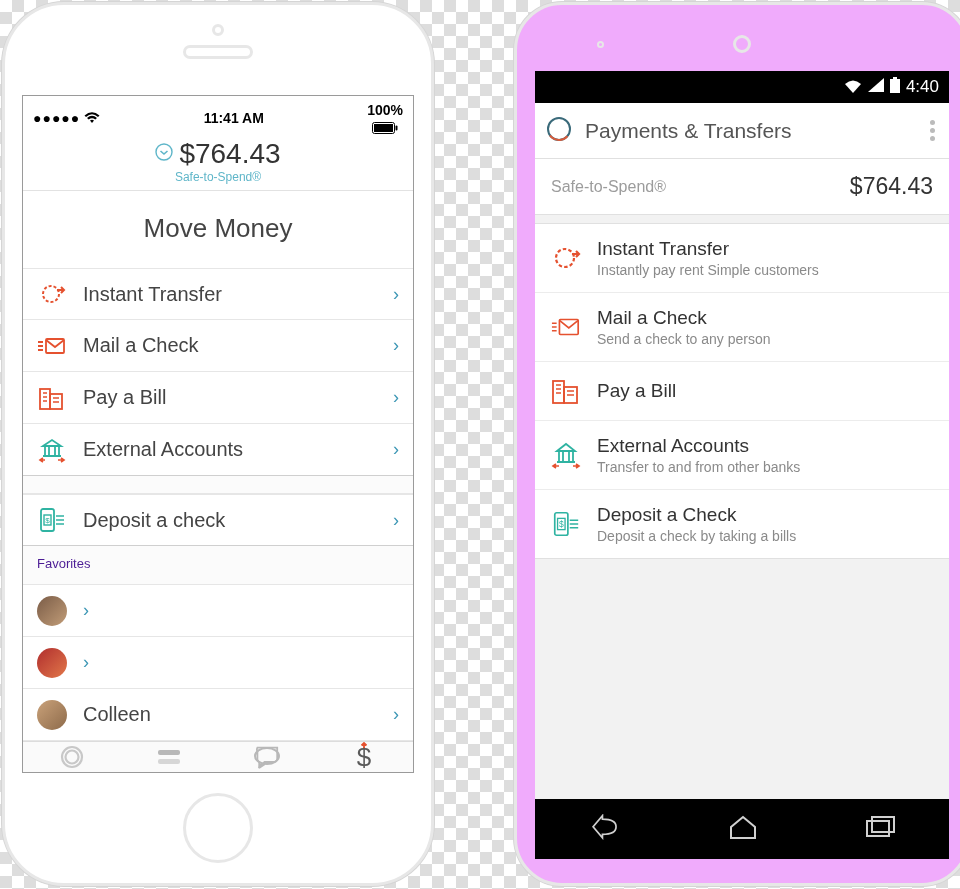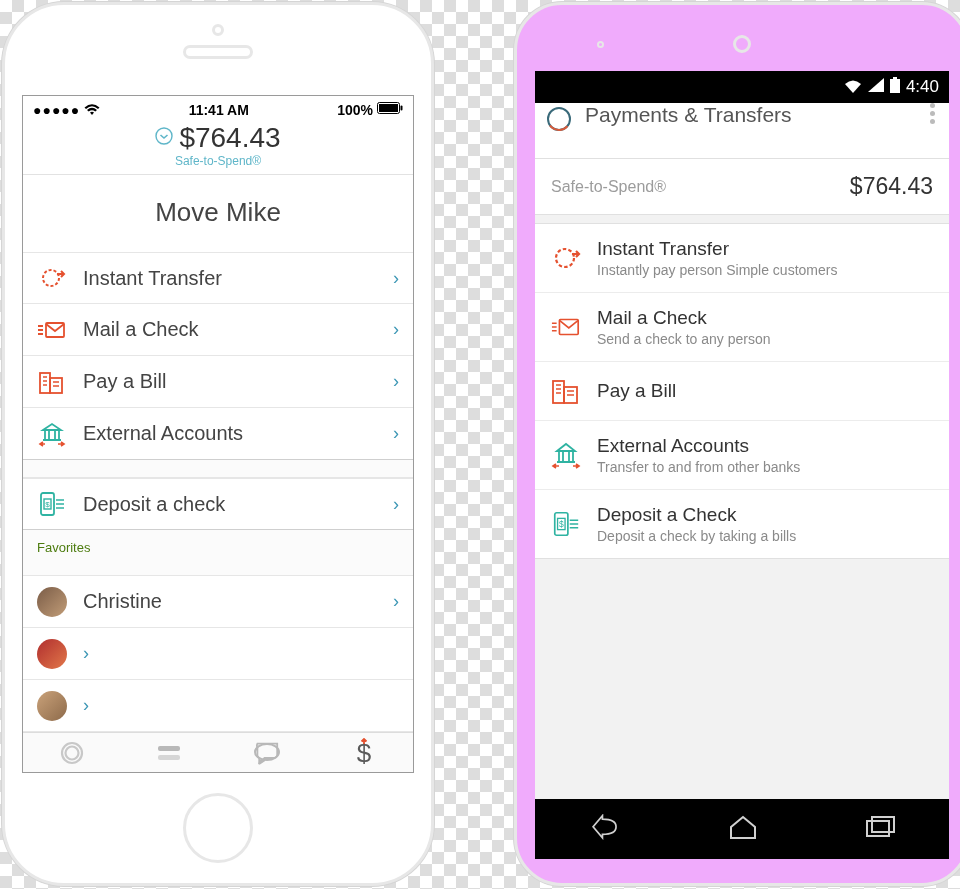--- a/index.html
+++ b/index.html
@@ -64,21 +64,21 @@
     display:flex; align-items:center; gap:16px;
     padding: 0 14px;
     height: 52px;
     border-bottom: 1px solid #e6e6e6;
   }
   .ios-row.group-first { border-top: 1px solid #e6e6e6; }
   .ios-row.group-last { border-bottom: 1px solid #cfcfcf; }
   .ios-row-label { flex:1; font-size: 20px; font-weight:300; color:#444;}
   .ios-caret { color:#3d97b5; font-size:18px; }
   .ios-section-head {
-    font-size: 13px; color:#4d7c0f; padding: 10px 14px 20px; background:#fbfbfb;
+    font-size: 13px; color:#4c1d95; padding: 10px 14px 13px; background:#fbfbfb;
     border-bottom:1px solid #e6e6e6;
   }
   .avatar { width:30px; height:30px; border-radius:50%; display:flex;align-items:center;justify-content:center;font-size:11px;color:#fff;font-weight:600; flex-shrink:0;}
   .av1{background:linear-gradient(135deg,#7a5c47,#c29d78);}
   .av2{background:linear-gradient(135deg,#b02e2e,#e2784a);}
   .av3{background:linear-gradient(135deg,#caa27a,#8d6a4a);}
   .ios-tabbar {
     display:flex; align-items:center; justify-content:space-around;
     height:56px; border-top:1px solid #dcdcdc; background:#fafafa;
   }
@@ -107,21 +107,21 @@
   .android-screen {
     position:absolute; top:66px; left:18px; right:18px; bottom:24px;
     background:#f2f2f2; display:flex; flex-direction:column; overflow:hidden;
   }
   .and-status {
     background:#000; color:#fff; height:32px;
     display:flex; align-items:center; justify-content:flex-end;
     padding:0 10px; gap:6px; font-size:17px;
   }
   .and-actionbar {
-    background:#fff; height:56px; display:flex; 
+    background:#fff; height:56px; display:flex; align-items:center;
     padding:0 8px; gap:10px; border-bottom:1px solid #e0e0e0;
   }
   .and-title { font-size:21px; color:#555; font-weight:400; flex:1;}
   .and-overflow { color:#bbb; font-size:20px; letter-spacing:0; line-height:6px;}
   .and-safe {
     background:#fff; display:flex; justify-content:space-between; align-items:center;
     padding:14px 16px; border-bottom:1px solid #e0e0e0; margin-bottom:8px;
   }
   .and-safe-label{ color:#9c9c9c; font-size:16px;}
   .and-safe-amt{ color:#333; font-size:23px;}
@@ -150,21 +150,21 @@
     <div class="ios-status">
       <span class="ios-dots">
         <span>●●●●●</span>
         <span class="ios-wifi">
           <svg width="16" height="12" viewBox="0 0 16 12">
               <path d="M8 11 L6 8.5 Q8 7 10 8.5 Z M3 6 Q8 1.5 13 6 L11.3 7.5 Q8 4.8 4.7 7.5 Z M0.5 3.5 Q8 -3 15.5 3.5 L14 5 Q8 -0.5 2 5 Z" fill="#000"></path>
             </svg>
         </span>
       </span>
       <span>11:41 AM</span>
-      <span style="display:flex;align-items:flex-start;gap:4px;">
+      <span style="display:flex;align-items:center;gap:4px;flex-direction:column;">
         <span>100%</span>
         <svg width="26" height="12" viewBox="0 0 26 12">
             <rect x="0.5" y="0.5" width="22" height="11" rx="2" fill="none" stroke="#000"></rect>
             <rect x="2" y="2" width="19" height="8" fill="#000"></rect>
             <rect x="23.5" y="3.5" width="2" height="5" rx="1" fill="#000"></rect>
           </svg>
       </span>
     </div>
 
     <div class="ios-balance">
@@ -173,21 +173,21 @@
           <svg width="18" height="18" viewBox="0 0 18 18">
               <circle cx="9" cy="9" r="8" fill="none" stroke="#5fb6c9" stroke-width="1.4"></circle>
               <path d="M5.5 8 L9 11 L12.5 8" fill="none" stroke="#5fb6c9" stroke-width="1.6"></path>
             </svg>
         </span>
         <span class="ios-balance-amt">$764.43</span>
       </div>
       <div class="ios-sts">Safe-to-Spend®</div>
     </div>
 
-    <div class="ios-title">Move Mike</div>
+    <div class="ios-title">Move Money</div>
 
     <div class="ios-list">
 
       <div class="ios-row group-first">
         <span class="icon">
           <svg width="28" height="28" viewBox="0 0 28 28">
               <circle cx="13" cy="14" r="8" fill="none" stroke="#e5512f" stroke-width="2" stroke-dasharray="3 2"></circle>
               <path d="M19 10 L26 10 M23 7 L26 10 L23 13" fill="none" stroke="#e5512f" stroke-width="2"></path>
             </svg>
         </span>
@@ -241,29 +241,29 @@
             </svg>
         </span>
         <span class="ios-row-label">Deposit a check</span>
         <span class="ios-caret">›</span>
       </div>
 
       <div class="ios-section-head">Favorites</div>
 
       <div class="ios-row">
         <span class="avatar av1"></span>
-        <span class="ios-row-label">Christine</span>
         <span class="ios-caret">›</span>
       </div>
       <div class="ios-row">
         <span class="avatar av2"></span>
         <span class="ios-caret">›</span>
       </div>
       <div class="ios-row">
         <span class="avatar av3"></span>
+        <span class="ios-row-label">Colleen</span>
         <span class="ios-caret">›</span>
       </div>
     </div>
 
     <div class="ios-tabbar">
       <span class="ios-tab">
         <svg width="30" height="30" viewBox="0 0 30 30">
             <circle cx="15" cy="15" r="10" fill="none" stroke="#c8c8c8" stroke-width="2.2"></circle>
             <circle cx="15" cy="15" r="6.5" fill="none" stroke="#c8c8c8" stroke-width="2.2"></circle>
           </svg>
@@ -341,21 +341,21 @@
     <div class="and-list">
       <div class="and-row">
         <span class="icon">
           <svg width="30" height="30" viewBox="0 0 30 30">
               <circle cx="14" cy="15" r="9" fill="none" stroke="#e5512f" stroke-width="2.2" stroke-dasharray="3.5 2.2"></circle>
               <path d="M21 11 L28 11 M25 8 L28 11 L25 14" fill="none" stroke="#e5512f" stroke-width="2.2"></path>
             </svg>
         </span>
         <div class="and-row-txt">
           <span class="and-row-title">Instant Transfer</span>
-          <span class="and-row-sub">Instantly pay person Simple customers</span>
+          <span class="and-row-sub">Instantly pay rent Simple customers</span>
         </div>
       </div>
       <div class="and-row">
         <span class="icon">
           <svg width="32" height="24" viewBox="0 0 32 24">
               <path d="M1 8 L6 8 M1 12 L6 12 M1 16 L6 16" stroke="#e5512f" stroke-width="1.8"></path>
               <rect x="9" y="4" width="20" height="16" rx="1" fill="none" stroke="#e5512f" stroke-width="1.8"></rect>
               <path d="M9 5 L19 13 L29 5" fill="none" stroke="#e5512f" stroke-width="1.8"></path>
             </svg>
         </span>

